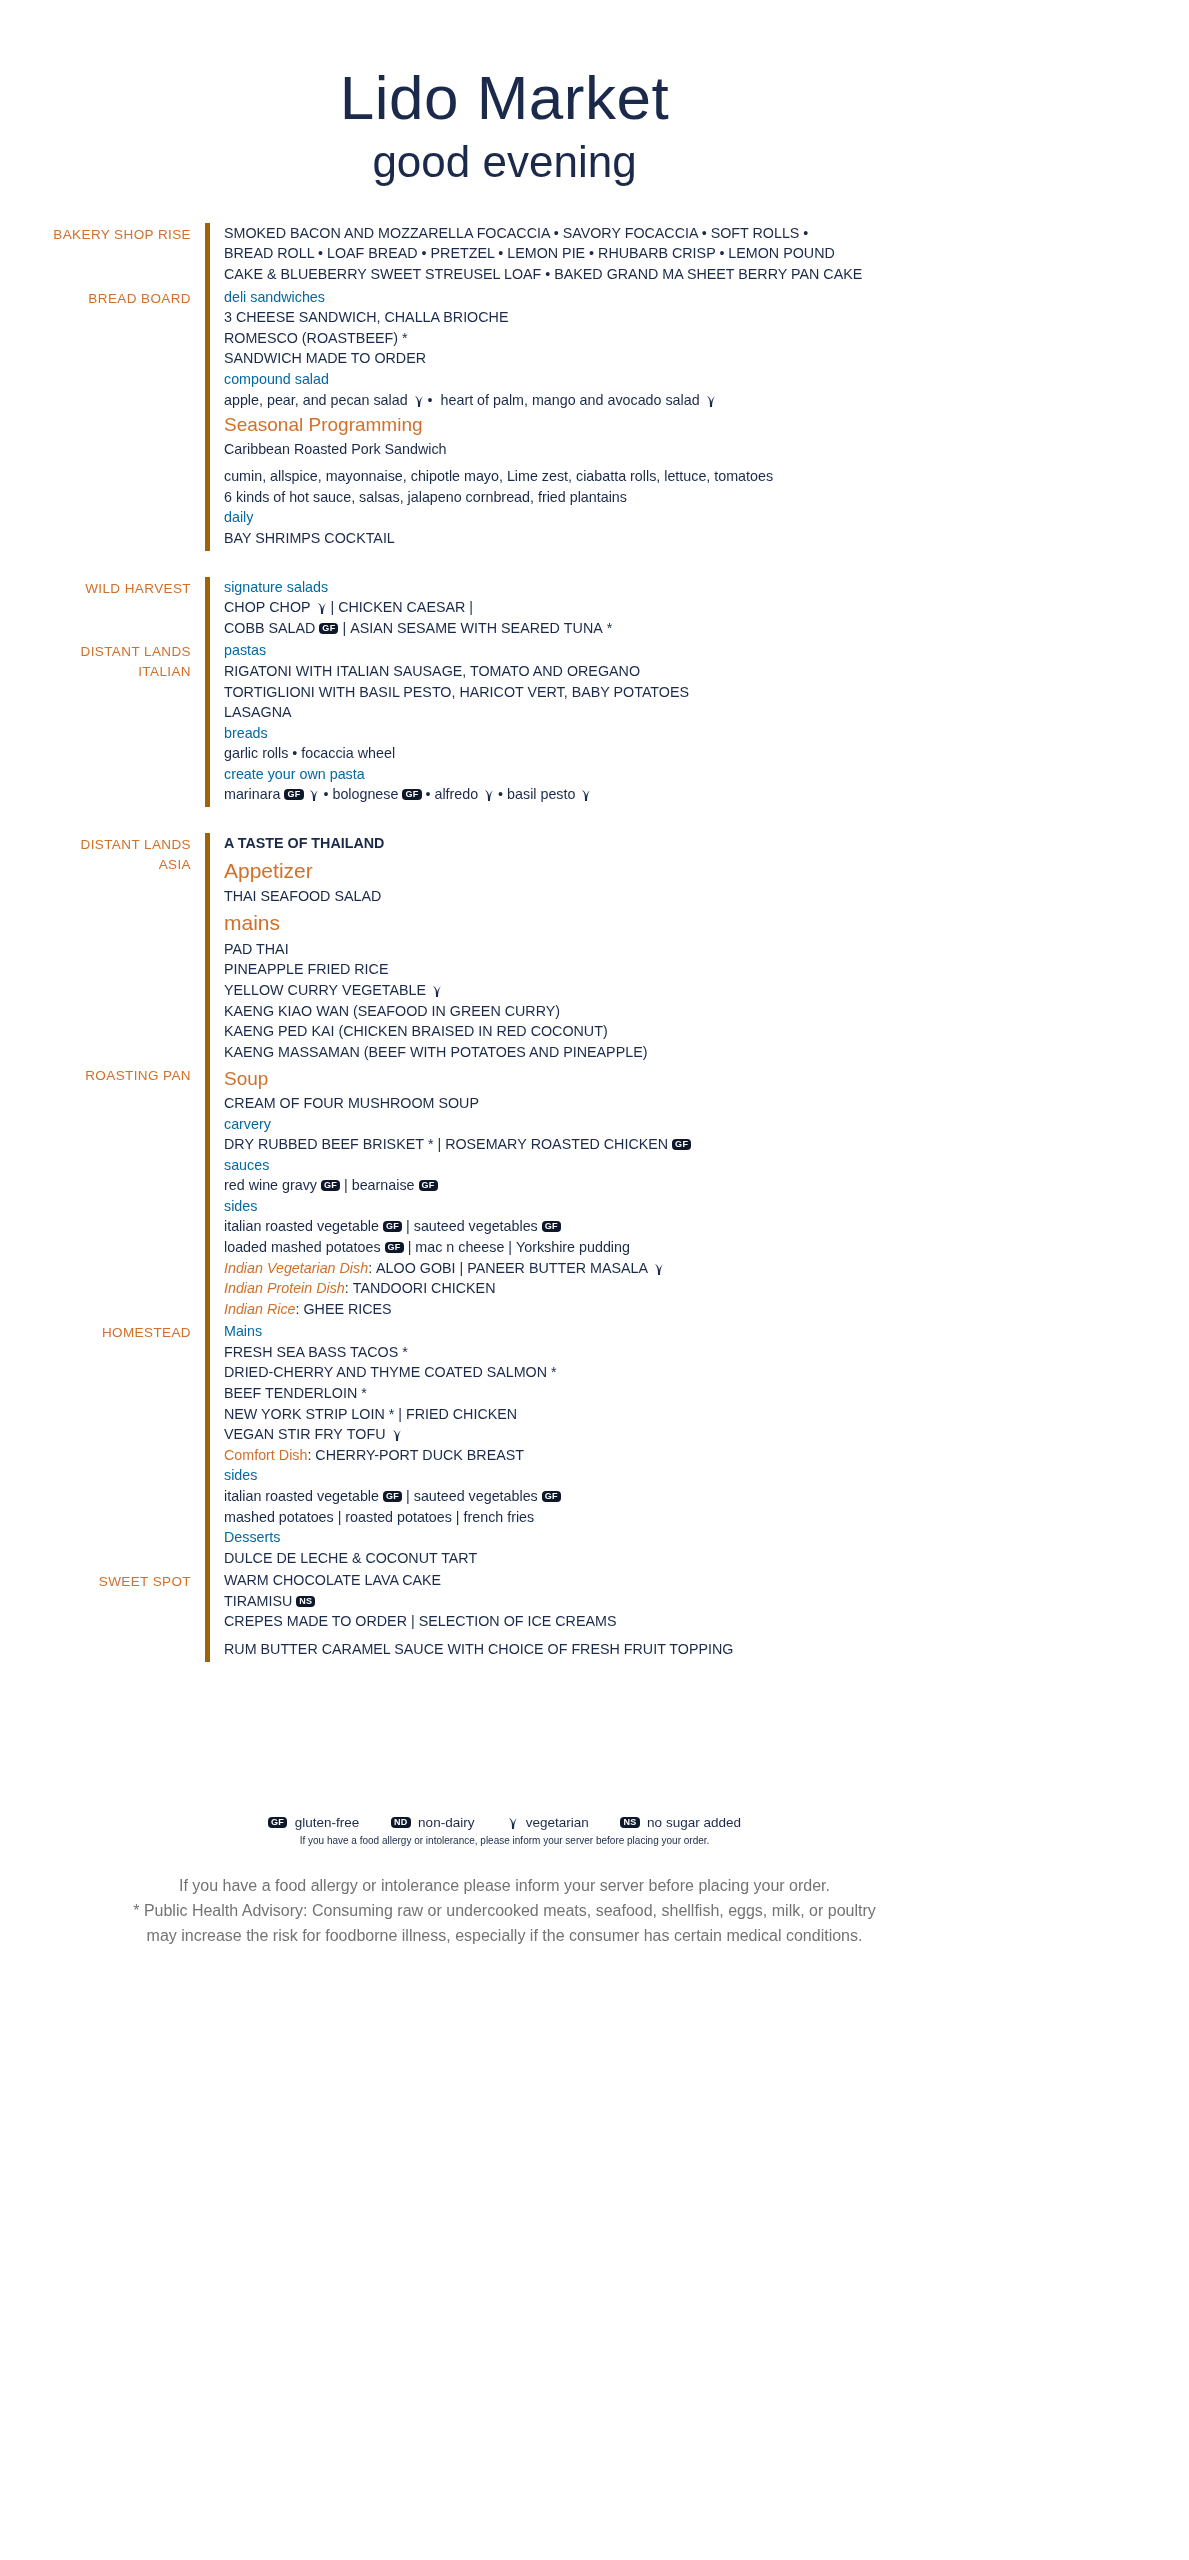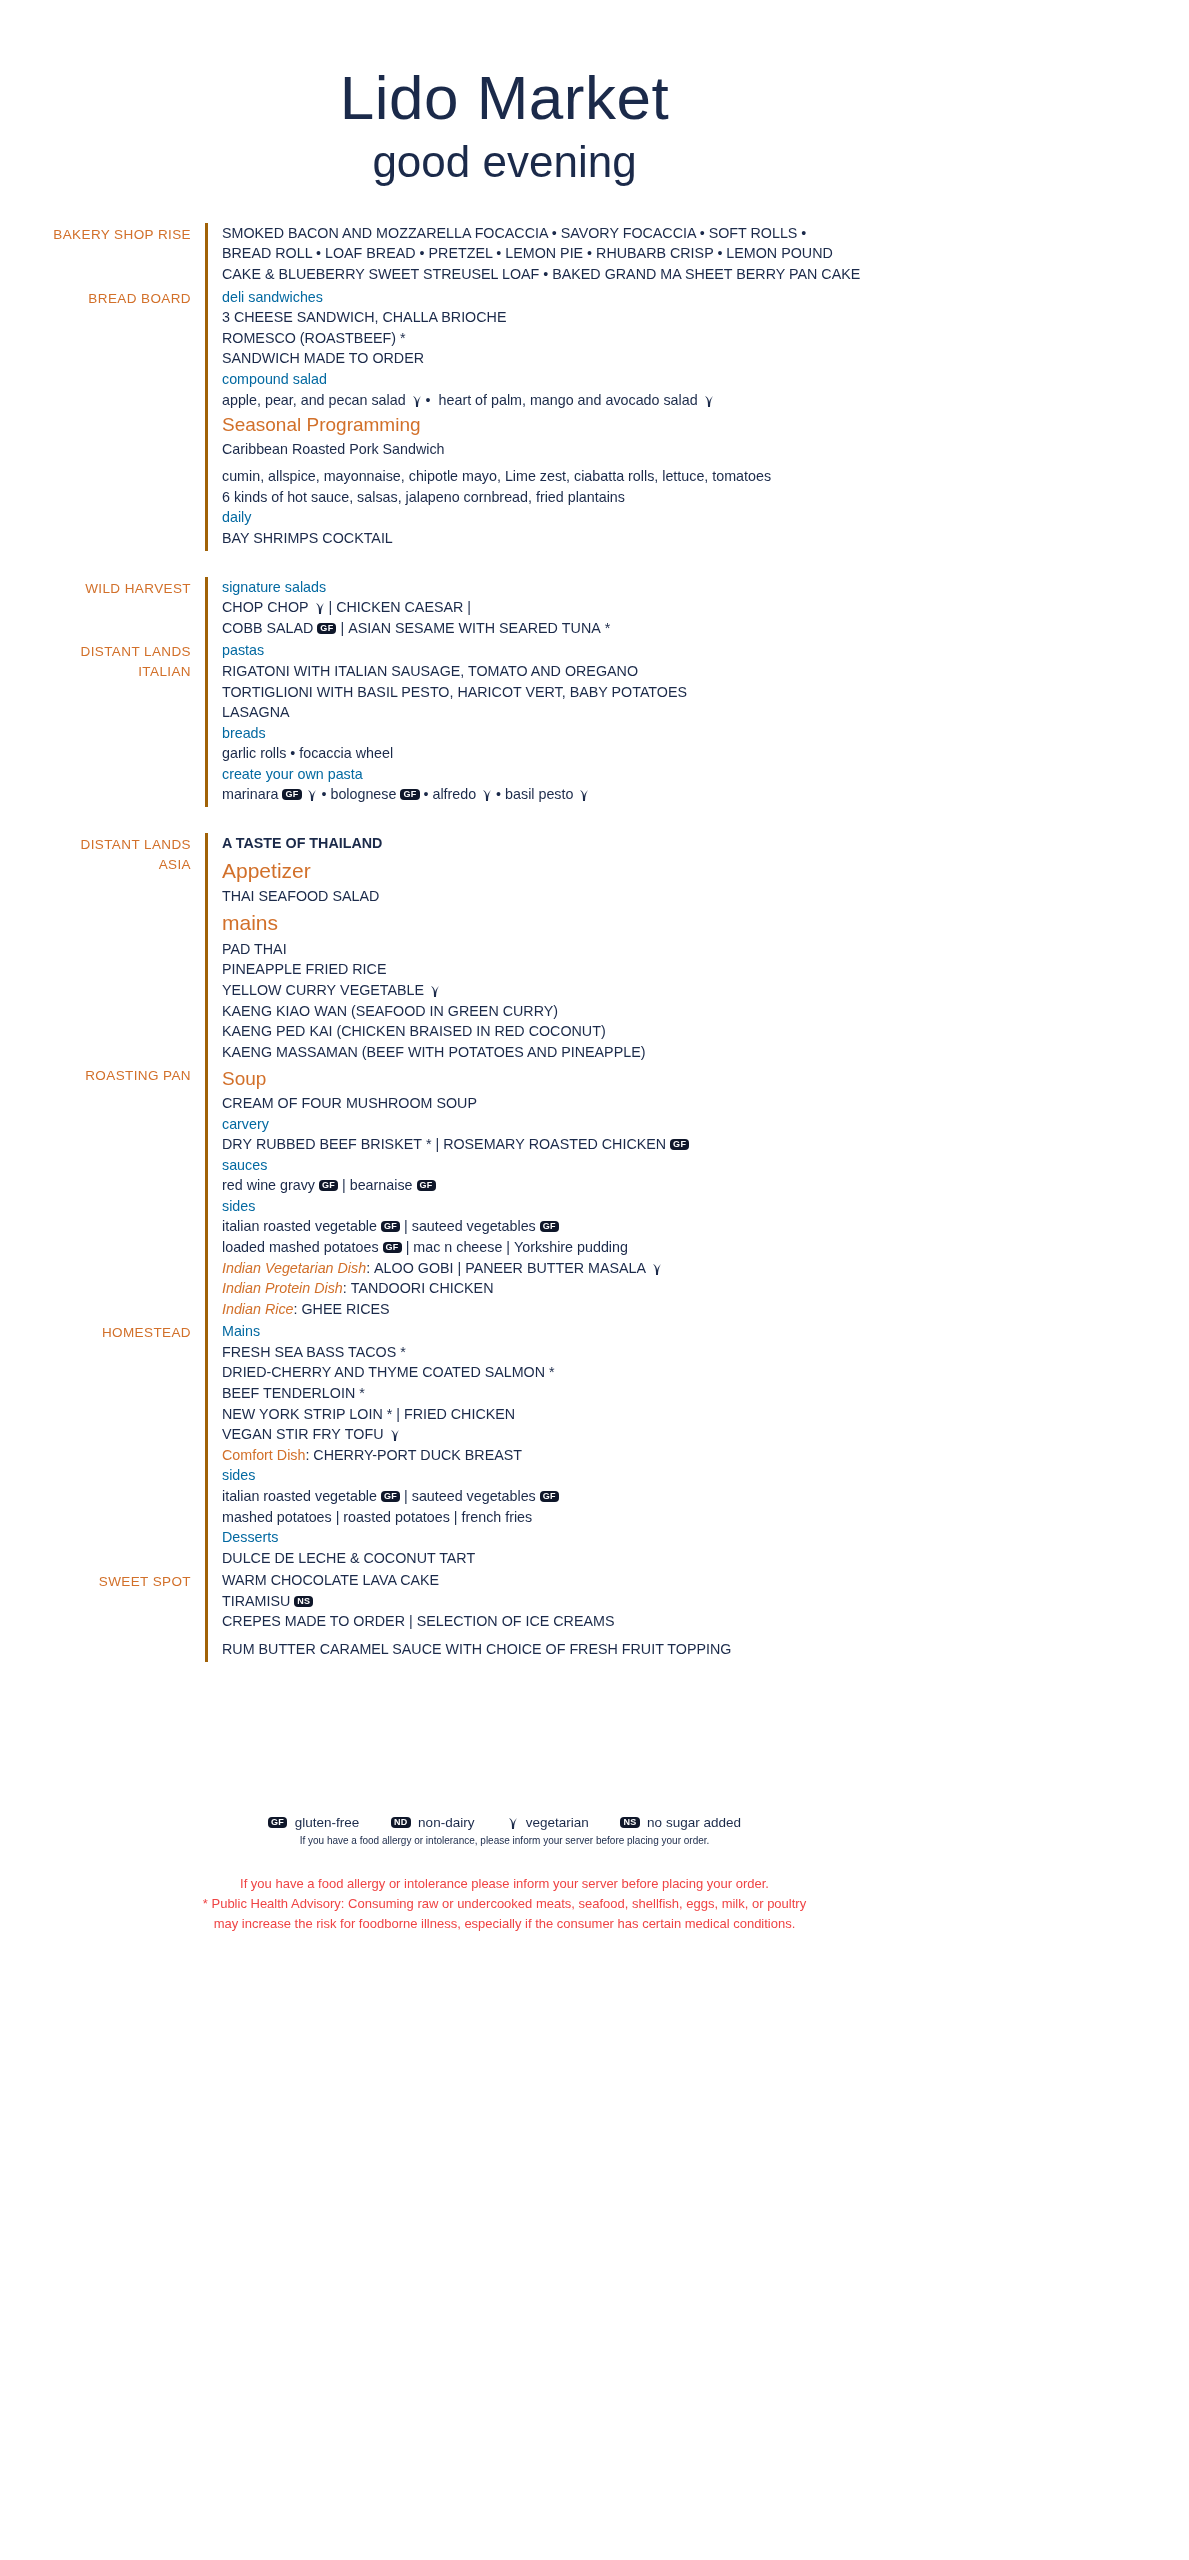--- a/index.html
+++ b/index.html
@@ -52,21 +52,21 @@
     box-sizing:border-box;
     color:#d2702a;
     font-size:13.5px;
     letter-spacing:0.4px;
     line-height:1.45;
     padding-top:2px;
   }
   .sec-label div{display:block;}
   .sec-body{
     flex:1;
-    border-left:3px solid #a16207;
+    border-left:5px solid #a16207;
     padding-left:14px;
     box-sizing:border-box;
     padding-bottom:2px;
   }
   .line{
     font-size:14.3px;
     line-height:1.30;
     color:#1b2a4a;
     white-space:nowrap;
     padding:1px 0 1px 0;
@@ -113,23 +113,23 @@
     line-height:1.6;
   }
   .legend .item{margin:0 14px;}
   .legend-note{
     font-size:10px;
     color:#1b2a4a;
     margin-top:2px;
   }
   .footer-block{
     margin-top:28px;
-    font-size:13px;
+    font-size:16px;
     line-height:1.55;
-    color:#ef4444;
+    color:#737373;
   }
 </style>
 </head>
 <body>
 
 <div class="page">
 
   <div class="header">
     <div class="title">Lido Market</div>
     <div class="subtitle">good evening</div>

